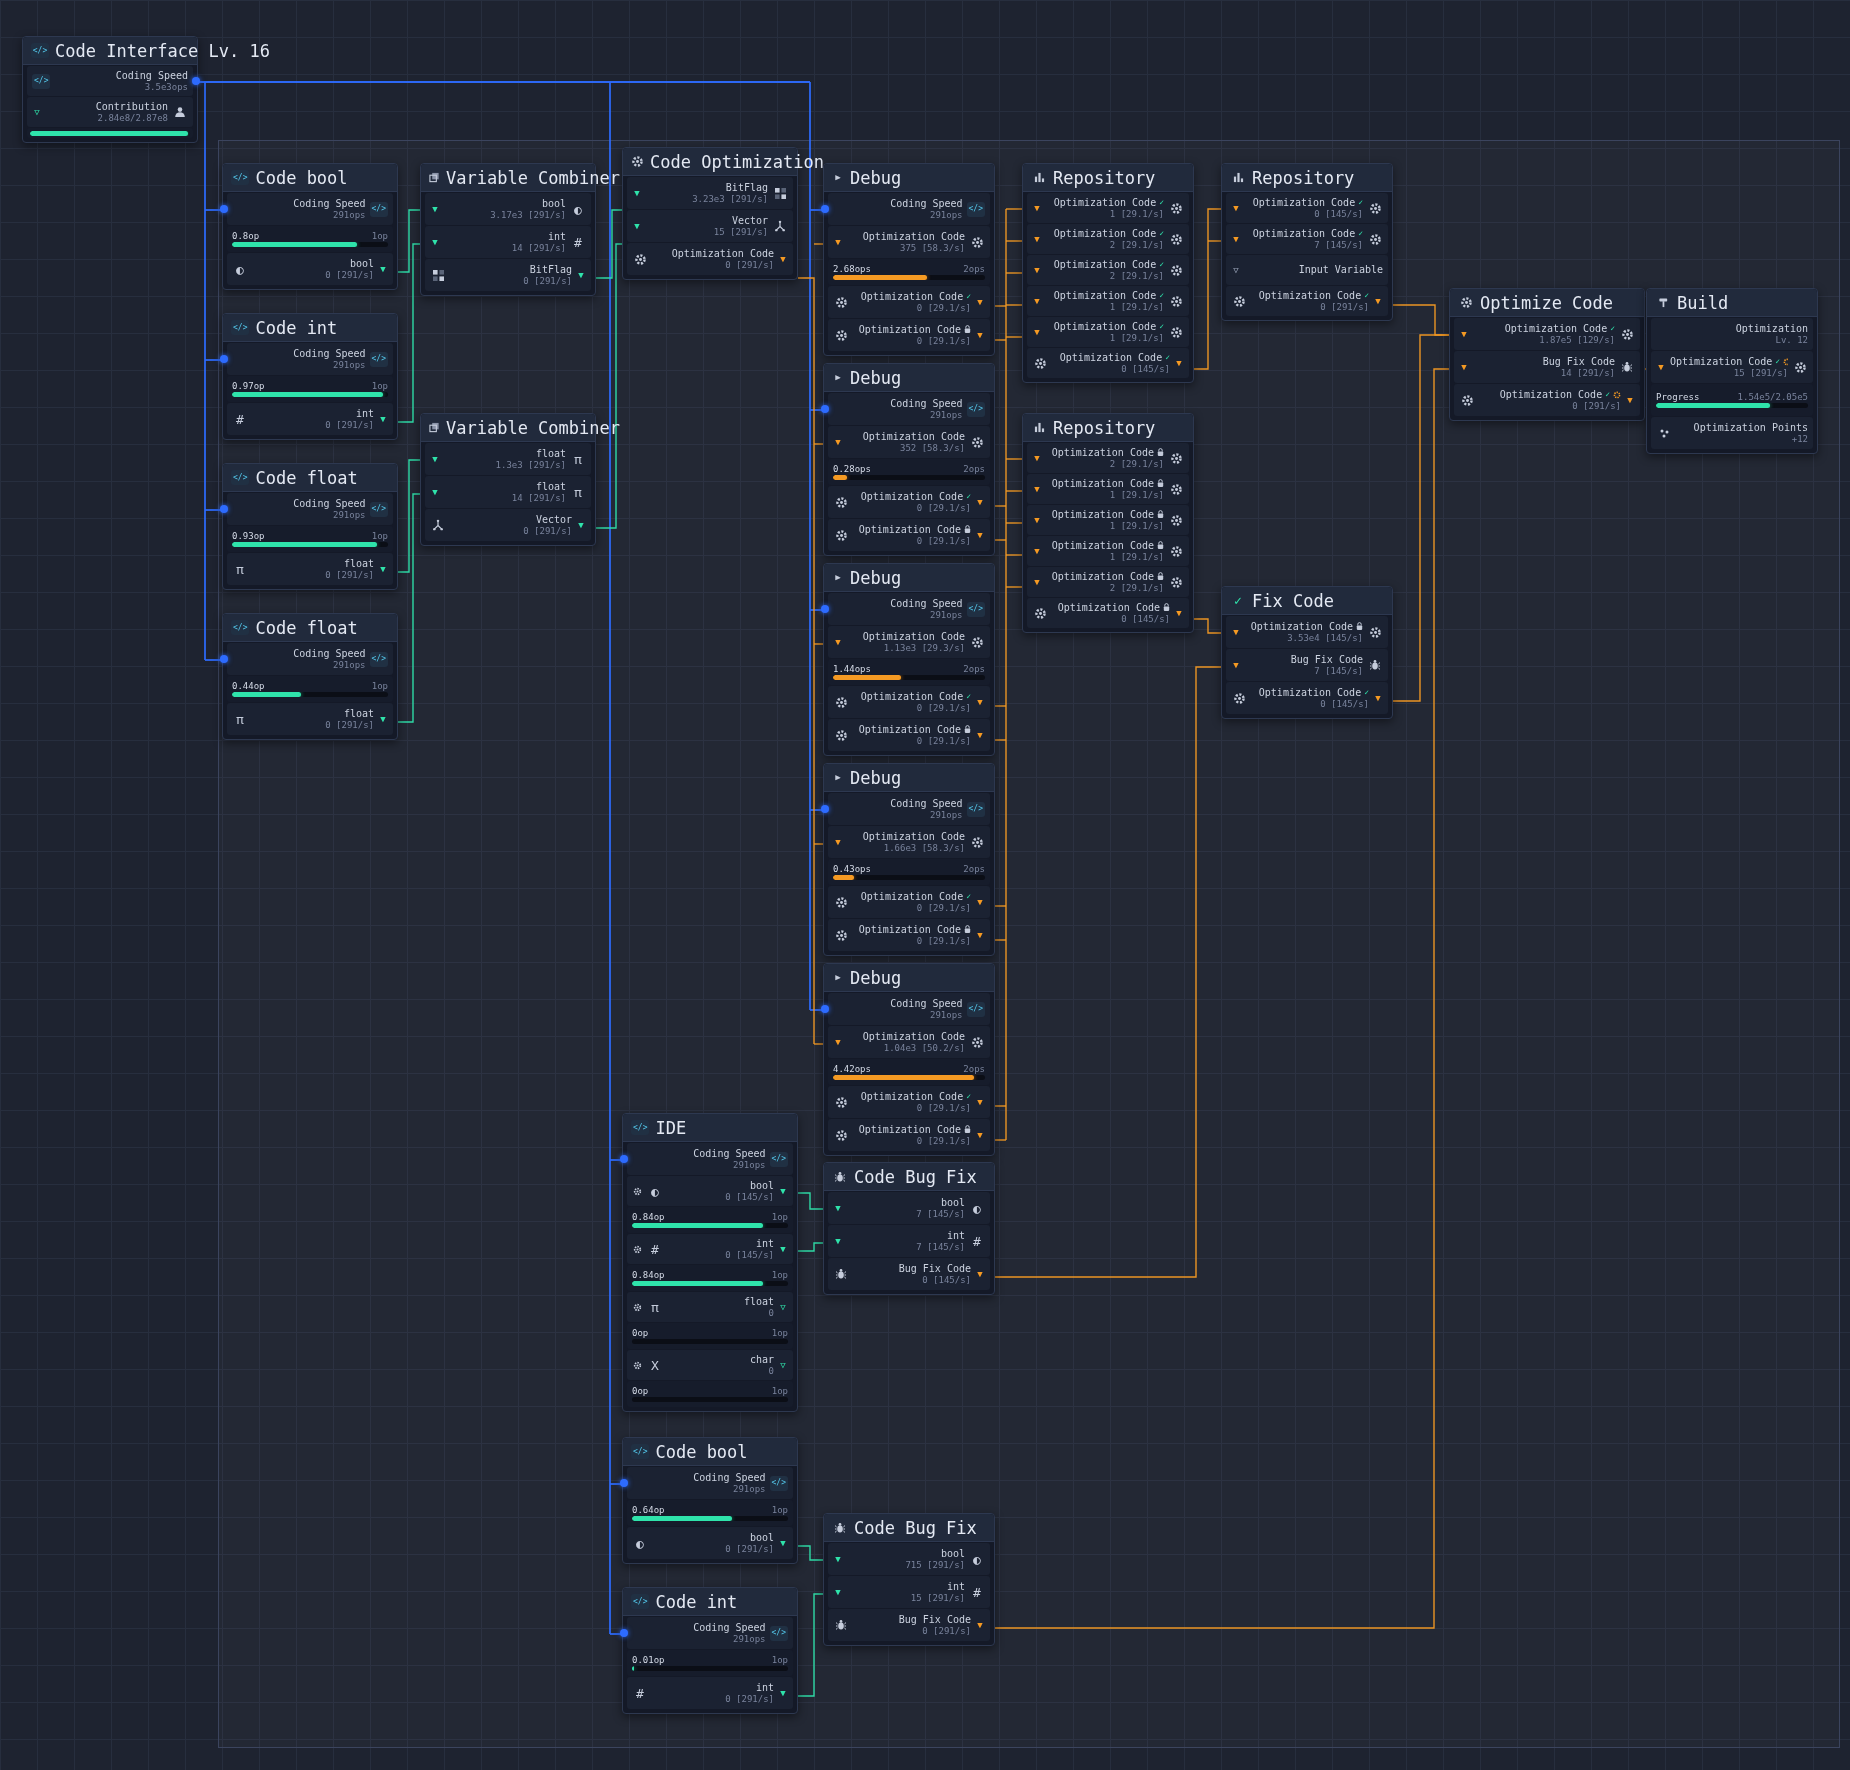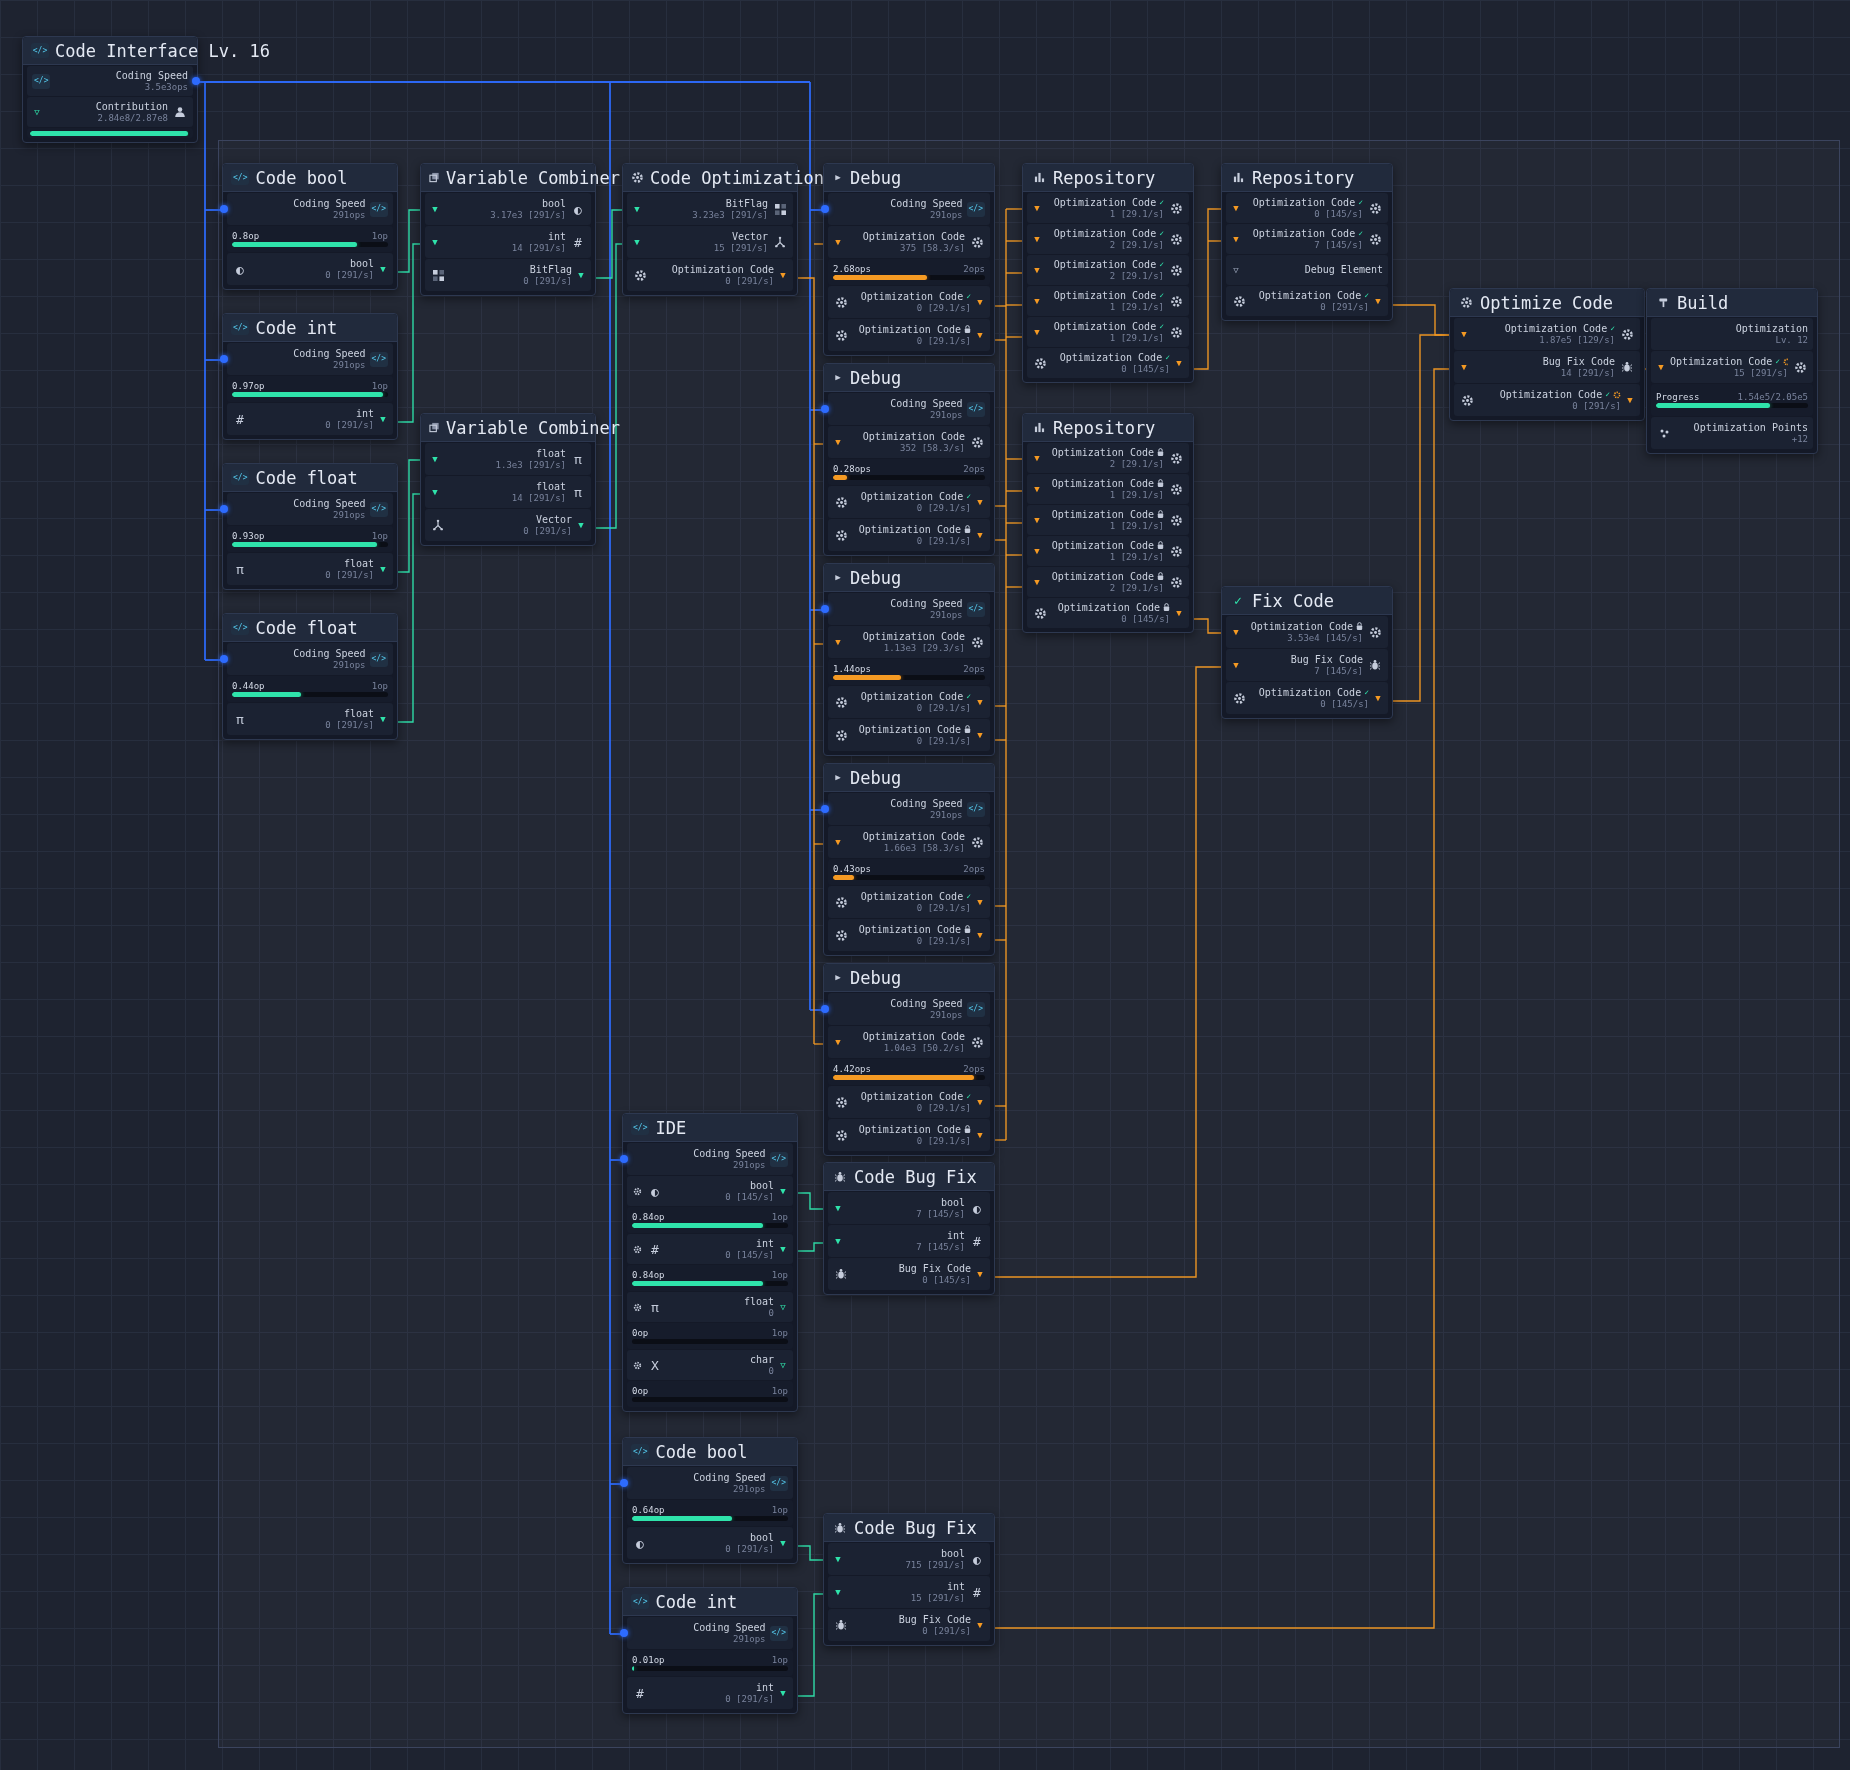--- a/index.html
+++ b/index.html
@@ -349,21 +349,21 @@
             <circle cx="10.5" cy="11" r="1.3" fill="#c6cddc"></circle>
           </svg>
         </span>
         <div class="txt">
           <div class="lbl"><span>Vector</span></div>
           <div class="val">0 [291/s]</div>
         </div>
         <span class="port p-teal">▼</span>
       </div>
     </div>
-    <div class="node" style="left:622px;top:163px;width:176px">
+    <div class="node" style="left:622px;top:147px;width:176px">
       <div class="node-header">
         <span class="ico">
           <svg width="13" height="13" viewBox="0 0 14 14">
             <circle cx="7" cy="7" r="4.4" fill="none" stroke="#c6cddc" stroke-width="2.6" stroke-dasharray="2.3 1.7"></circle>
             <circle cx="7" cy="7" r="1.6" fill="#c6cddc"></circle>
           </svg>
         </span>
         <span class="node-title">Code Optimization</span>
       </div>
       <div class="row">
@@ -988,21 +988,21 @@
         <span class="ico">
           <svg width="13" height="13" viewBox="0 0 14 14">
             <circle cx="7" cy="7" r="4.4" fill="none" stroke="#c6cddc" stroke-width="2.6" stroke-dasharray="2.3 1.7"></circle>
             <circle cx="7" cy="7" r="1.6" fill="#c6cddc"></circle>
           </svg>
         </span>
       </div>
       <div class="row compact">
         <span class="port p-gray">▽</span>
         <div class="txt">
-          <div class="lbl"><span>Debug Element</span></div>
+          <div class="lbl"><span>Input Variable</span></div>
         </div>
       </div>
       <div class="row compact">
         <span class="ico">
           <svg width="13" height="13" viewBox="0 0 14 14">
             <circle cx="7" cy="7" r="4.4" fill="none" stroke="#c6cddc" stroke-width="2.6" stroke-dasharray="2.3 1.7"></circle>
             <circle cx="7" cy="7" r="1.6" fill="#c6cddc"></circle>
           </svg>
         </span>
         <div class="txt">

